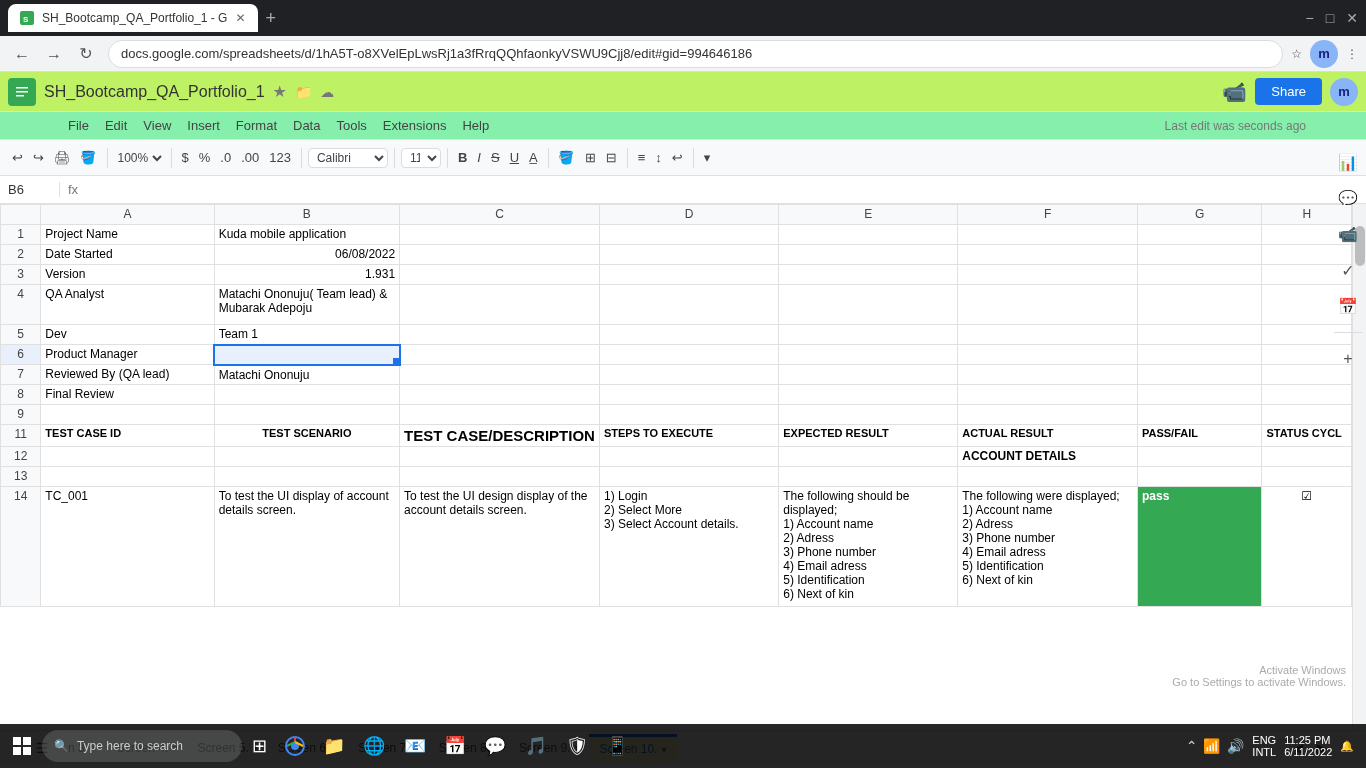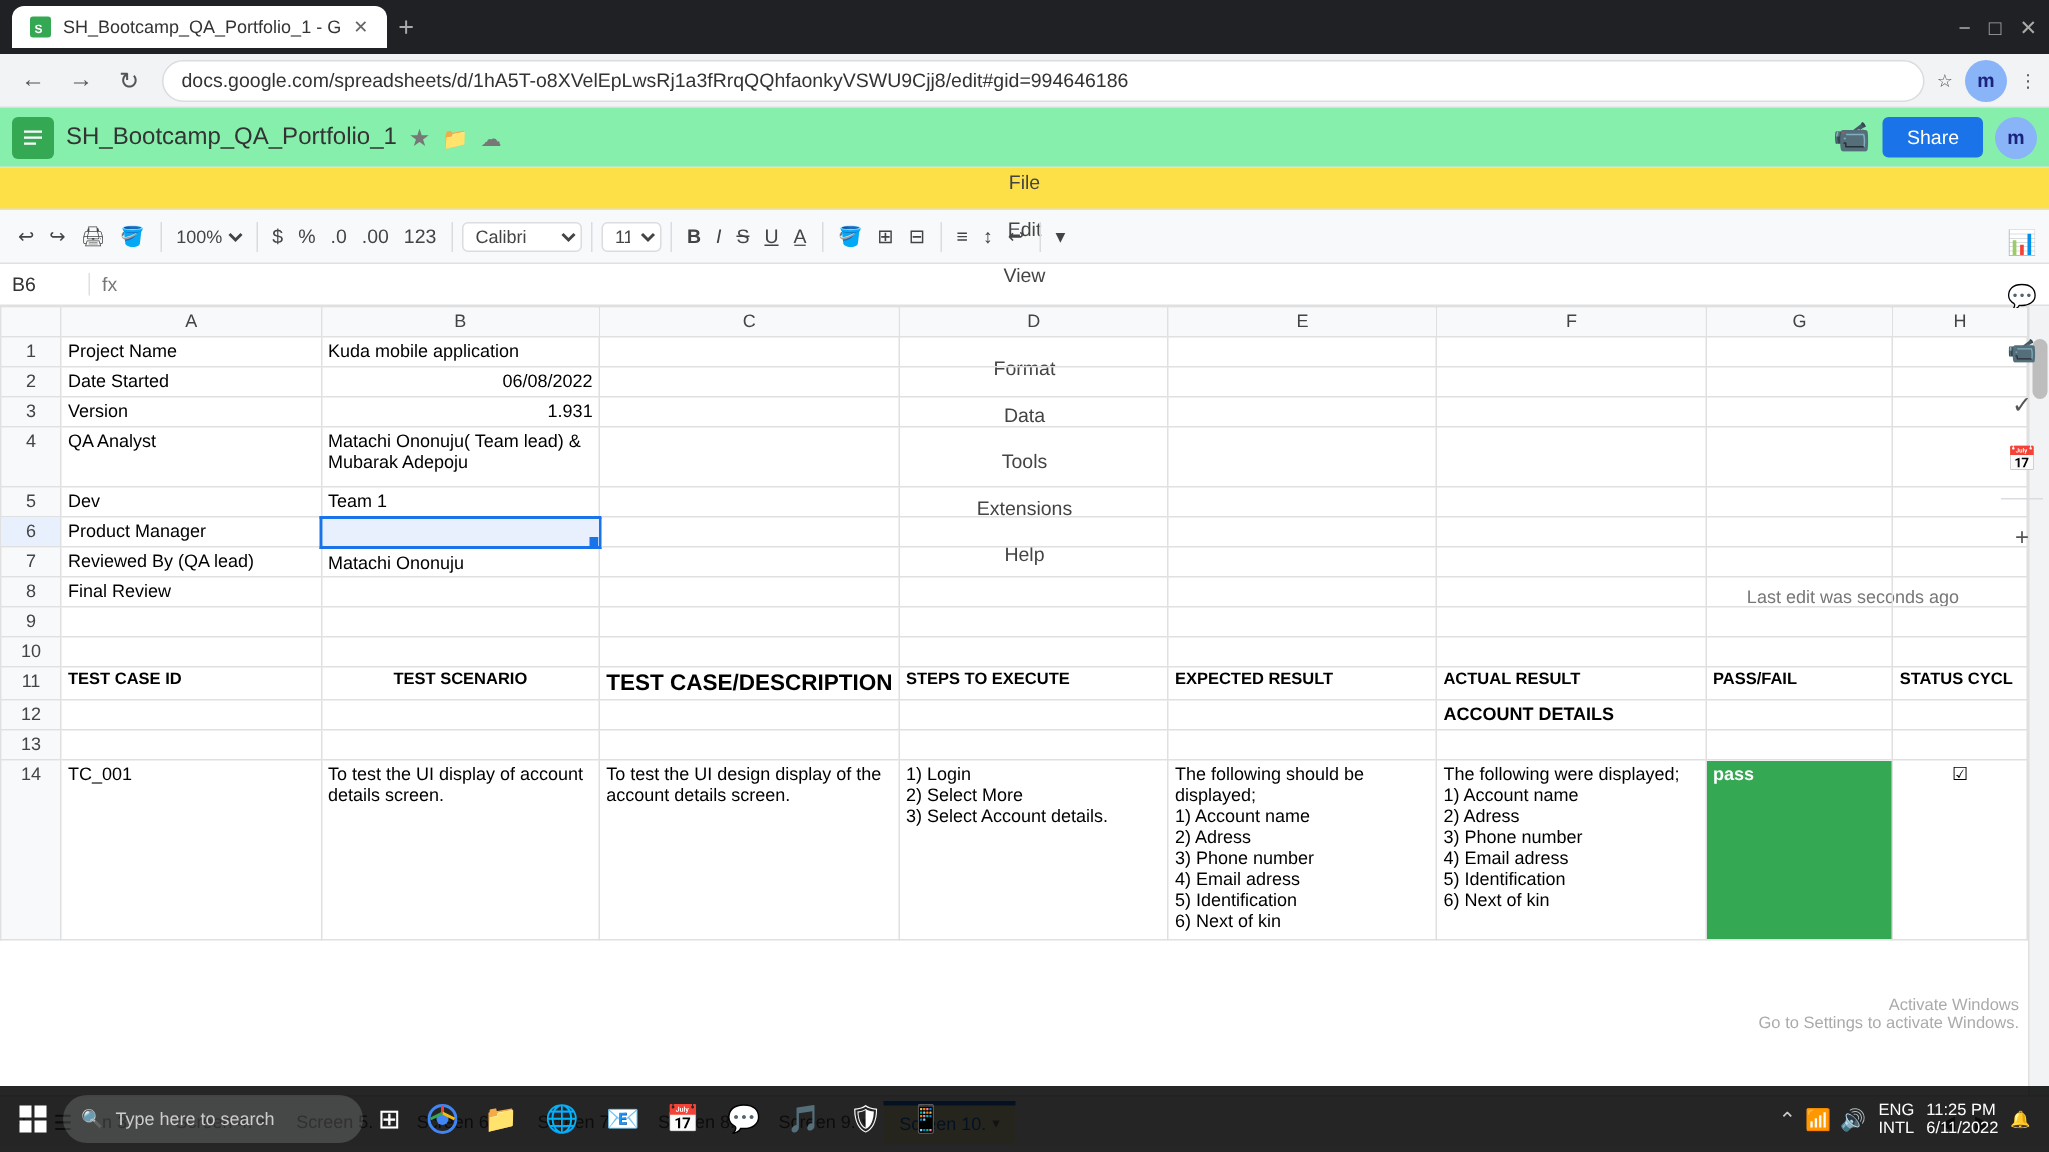--- a/index.html
+++ b/index.html
@@ -91,21 +91,21 @@
       width: 28px; height: 28px;
       background: #8ab4f8;
       border-radius: 50%;
       display: flex; align-items: center; justify-content: center;
       color: #1a237e; font-weight: bold; font-size: 13px;
     }
 
     
     .sheets-appbar {
       height: 40px;
-      background: #86efac;
+      background: #bef264;
       display: flex;
       align-items: center;
       padding: 0 8px;
       gap: 8px;
       border-bottom: 1px solid #e0e0e0;
     }
     .sheets-logo {
       width: 28px; height: 28px;
       background: #34a853;
       border-radius: 4px;
@@ -124,29 +124,28 @@
       border-radius: 4px;
       padding: 6px 16px;
       font-size: 13px;
       cursor: pointer;
       font-weight: 500;
     }
 
     
     .menu-bar {
       height: 28px;
-      background: #fde047;
+      background: #86efac;
       display: flex;
       align-items: center;
       padding: 0 60px;
-      gap: 12px;
+      gap: 0;
       font-size: 13px;
       color: #444;
       border-bottom: 1px solid #e0e0e0;
-      flex-direction: column;
     }
     .menu-item {
       padding: 2px 8px;
       border-radius: 4px;
       cursor: pointer;
     }
     .last-edit { margin-left: auto; font-size: 12px; color: #777; }
 
     
     .toolbar {
@@ -640,31 +639,20 @@
           <td></td>
           <td></td>
           <td></td>
           <td></td>
           <td></td>
           <td></td>
           <td></td>
           <td></td>
         </tr>
 
-        <tr>
-          <td class="row-num">10</td>
-          <td></td>
-          <td></td>
-          <td></td>
-          <td></td>
-          <td></td>
-          <td></td>
-          <td></td>
-          <td></td>
-        </tr>
 
         <tr>
           <td class="row-num">11</td>
           <td style="font-weight:bold;font-size:11px;">TEST CASE ID</td>
           <td style="font-weight:bold;font-size:11px;text-align:center;">TEST SCENARIO</td>
           <td style="font-weight:bold;font-size:15px;">TEST CASE/DESCRIPTION</td>
           <td style="font-weight:bold;font-size:11px;">STEPS TO EXECUTE</td>
           <td style="font-weight:bold;font-size:11px;">EXPECTED RESULT</td>
           <td style="font-weight:bold;font-size:11px;">ACTUAL RESULT</td>
           <td style="font-weight:bold;font-size:11px;">PASS/FAIL</td>

